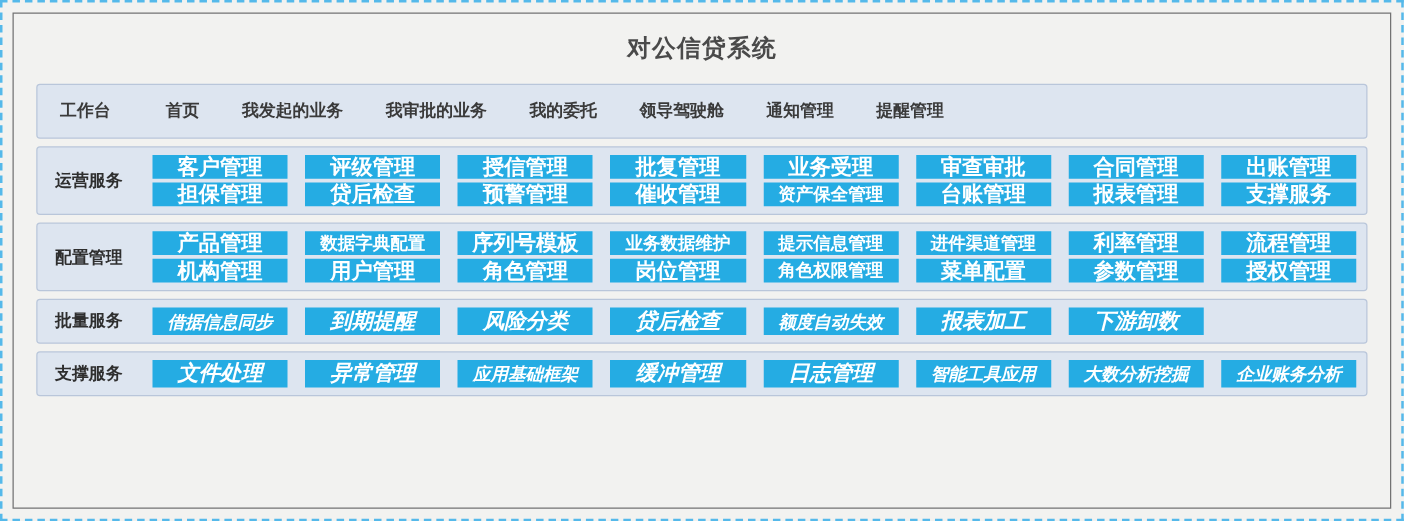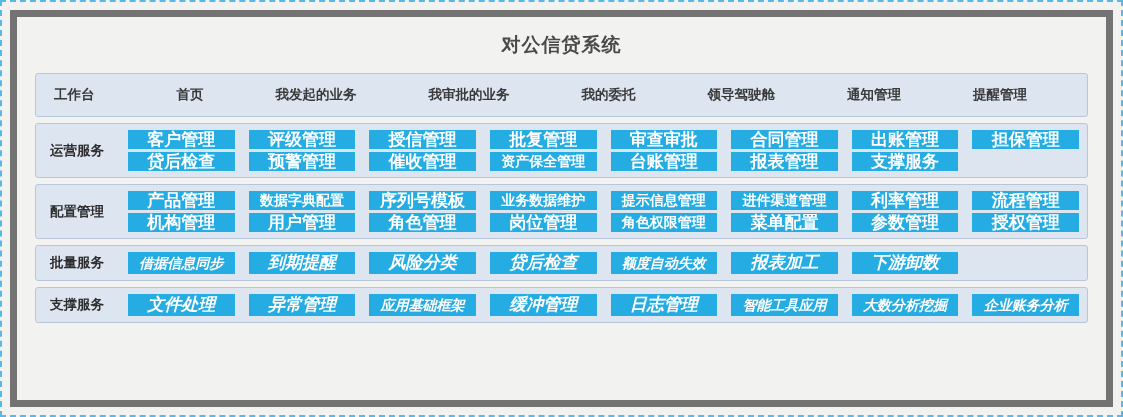--- a/index.html
+++ b/index.html
@@ -26,21 +26,21 @@
   }
 
   #page {
     position: absolute;
     left: 8px;
     top: 8px;
     width: 1103px;
     height: 397px;
     box-sizing: border-box;
     background: #f2f2f0;
-    border: 7px solid #737373;
+    border: 1px solid #737373;
     padding: 0 18px;
   }
 
   
   .title-bar {
     height: 56px;
     display: flex;
     align-items: center;
     justify-content: center;
   }
@@ -59,21 +59,20 @@
     box-sizing: border-box;
     margin-bottom: 6px;
   }
 
   
   .nav-bar {
     height: 44px;
     display: flex;
     align-items: center;
     padding-left: 18px;
-    gap: 38px;
   }
   .nav-item {
     font-size: 13.5px;
     font-weight: bold;
     color: #3a3a3a;
     margin-right: 34px;
     white-space: nowrap;
     cursor: pointer;
   }
   .nav-item:first-child { margin-right: 44px; }
@@ -148,20 +147,21 @@
       </div>
 
     <div id="sections-host">
         <div class="panel section">
           <div class="section-label">运营服务</div>
           <div class="grid">
             <div class="btn">客户管理</div>
             <div class="btn">评级管理</div>
             <div class="btn">授信管理</div>
             <div class="btn">批复管理</div>
+            <div class="btn">业务受理</div>
             <div class="btn">审查审批</div>
             <div class="btn">合同管理</div>
             <div class="btn">出账管理</div>
             <div class="btn">担保管理</div>
             <div class="btn">贷后检查</div>
             <div class="btn">预警管理</div>
             <div class="btn">催收管理</div>
             <div class="btn small">资产保全管理</div>
             <div class="btn">台账管理</div>
             <div class="btn">报表管理</div>

